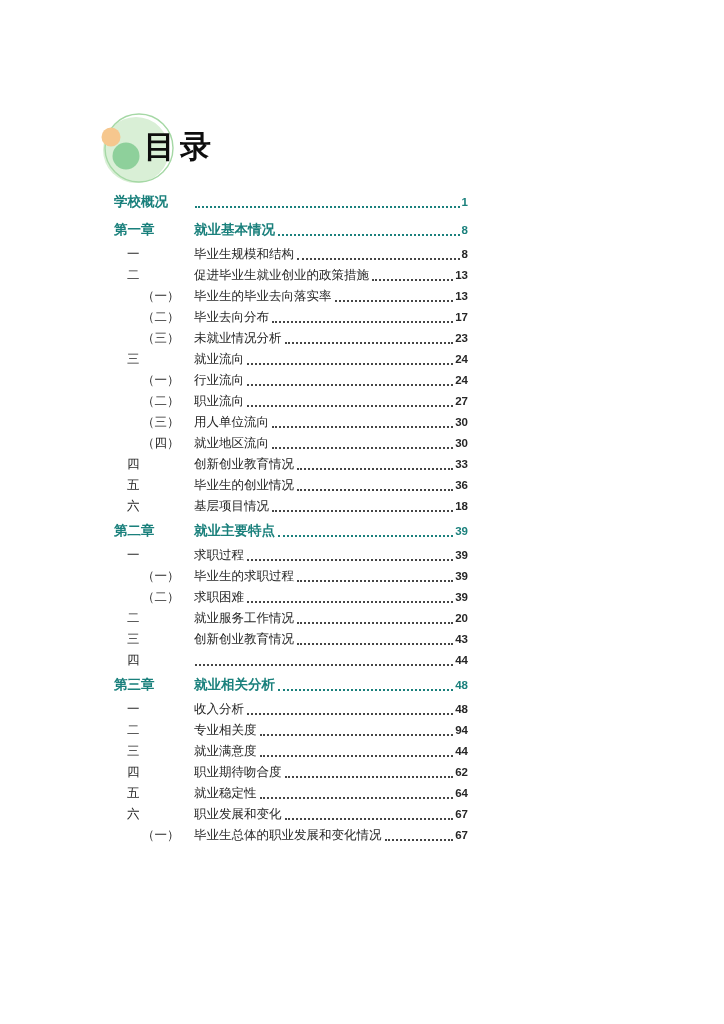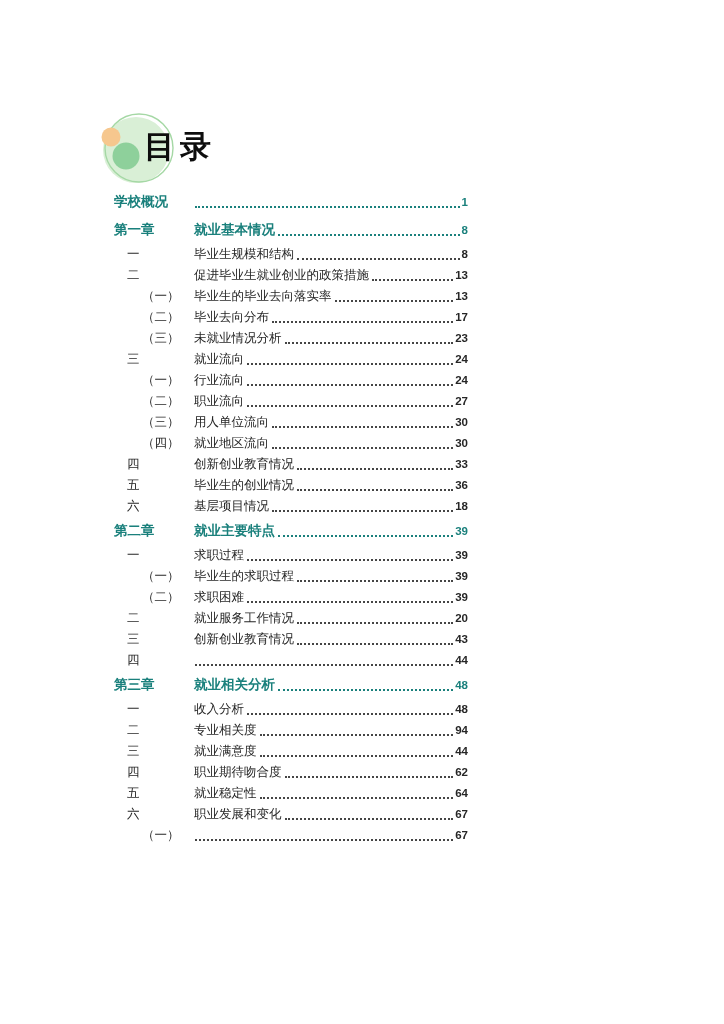--- a/index.html
+++ b/index.html
@@ -274,18 +274,19 @@
         <span class="pg">64</span>
       </div>
       <div class="toc-row lvl1">
         <span class="lbl">六</span>
         <span class="ttl">职业发展和变化</span>
         <span class="dots"></span>
         <span class="pg">67</span>
       </div>
       <div class="toc-row lvl2">
         <span class="lbl">（一）</span>
+        <span class="ttl">毕业生总体的职业发展和变化情况</span>
         <span class="dots"></span>
         <span class="pg">67</span>
       </div>
     </div>
 
 </div>
 
 </body></html>

